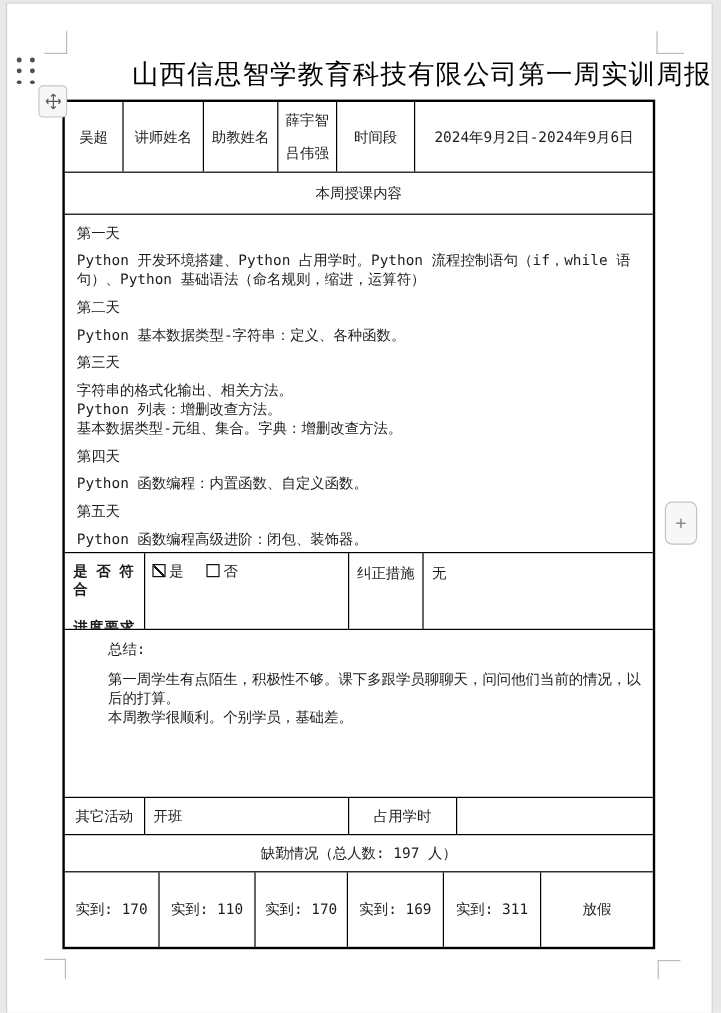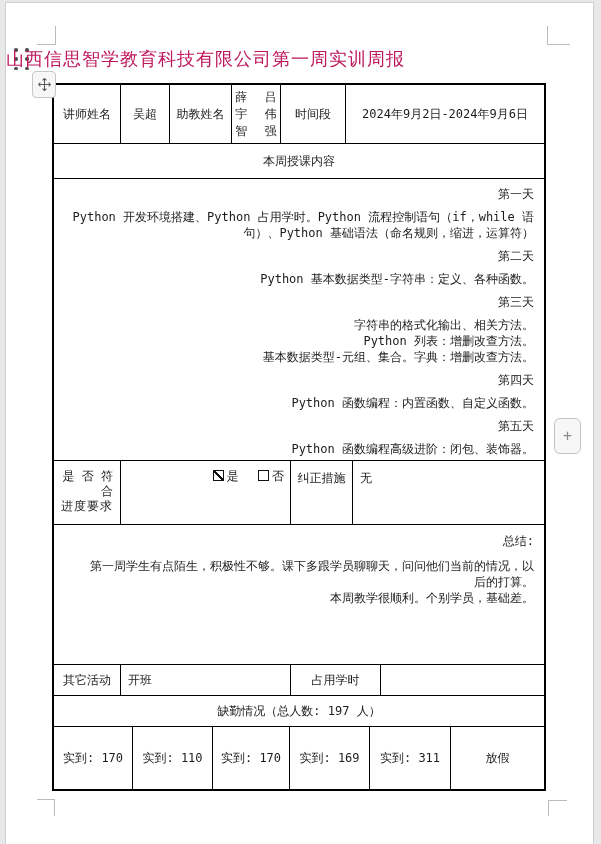--- a/index.html
+++ b/index.html
@@ -15,21 +15,21 @@
   }
   
   .crop{position:absolute;pointer-events:none;}
   .crop.tl{left:31px;top:23px;width:18px;height:18px;border-right:1px solid #b9bcc0;border-bottom:1px solid #b9bcc0;}
   .crop.tr{left:541px;top:23px;width:22px;height:18px;border-left:1px solid #b9bcc0;border-bottom:1px solid #b9bcc0;}
   .crop.bl{left:31px;top:796px;width:17px;height:16px;border-right:1px solid #b9bcc0;border-top:1px solid #b9bcc0;}
   .crop.br{left:542px;top:797px;width:18px;height:15px;border-left:1px solid #b9bcc0;border-top:1px solid #b9bcc0;}
 
   .doc-title{
     position:absolute;top:44px;left:0;width:100%;
-    text-align:left;font-size:18px;letter-spacing:1px;color:#be185d;white-space:nowrap;
+    text-align:right;font-size:22px;letter-spacing:1px;color:#000000;white-space:nowrap;
   }
 
   
   .dots-handle{
     position:absolute;left:8px;top:45px;width:17px;height:23px;
     display:grid;grid-template-columns:4px 4px;column-gap:7px;row-gap:5px;cursor:pointer;
   }
   .dots-handle i{width:3.5px;height:3.5px;border-radius:50%;background:#4f4f4f;}
   .move-handle{
     position:absolute;left:26px;top:68px;width:22px;height:25px;z-index:5;
@@ -50,42 +50,42 @@
     display:flex;flex-direction:column;font-size:12px;
   }
   .t-row{display:flex;border-bottom:1.5px solid #000;box-sizing:border-box;flex:0 0 auto;}
   .t-row.last{border-bottom:none;flex:1 1 auto;}
   .t-cell{
     border-right:1.5px solid #000;box-sizing:border-box;
     display:flex;align-items:center;justify-content:center;
     text-align:center;overflow:hidden;
   }
   .t-cell.end{border-right:none;}
-  .t-cell.block{display:block;text-align:right;}
+  .t-cell.block{display:block;text-align:left;}
   .t-cell.top{align-items:flex-start;}
   .t-cell.left{justify-content:flex-start;text-align:left;}
 
   .r1{height:59px;}
   .r2{height:35px;}
   .r3{height:282px;}
   .r4{height:64px;}
   .r5{height:140px;}
   .r6{height:31px;}
   .r7{height:31px;}
   .r8{height:29px;}
 
-  .name2{display:flex;gap:11px;align-items:center;justify-content:center;}
+  .name2{display:flex;flex-direction:column;gap:11px;align-items:center;justify-content:center;}
 
   .wc{padding:7px 10px;}
   .wc-day{line-height:16px;margin:0 0 7px;}
   .wc-para{line-height:16px;margin:0 0 7px;}
   .wc-tight{line-height:16px;margin:0;}
 
-  .p-left{padding:8px 7px;line-height:15px;}
-  .p-left .l2{letter-spacing:1px;}
+  .p-left{padding:8px 7px;line-height:15px;font-weight:bold;}
+  .p-left .l2{margin-top:17px;letter-spacing:1px;}
   .cbcell{padding:9px 6px;line-height:13px;}
   .cb{display:inline-block;width:9px;height:9px;border:1.5px solid #111;vertical-align:-1px;margin-right:3px;box-sizing:content-box;}
   .cb.checked{background-image:linear-gradient(to top right,transparent 43%,#111 43%,#111 57%,transparent 57%);}
   .gap{margin-left:12px;}
   .padtop{padding-top:9px;}
 
   .sum{padding:8px 10px;}
   .sum-title{line-height:16px;margin:0 0 9px;}
   .sum-line{line-height:16px;margin:0;font-family:Liberation Serif, serif;}
 
@@ -120,22 +120,22 @@
 
   <div class="plus-button">
     <span>+</span>
   </div>
 
   <div class="doc-title">山西信思智学教育科技有限公司第一周实训周报</div>
 
   <div class="doc-table">
 
     <div class="t-row r1">
+      <div class="t-cell" style="width:49px;">吴超</div>
       <div class="t-cell" style="width:67px;">讲师姓名</div>
-      <div class="t-cell" style="width:49px;">吴超</div>
       <div class="t-cell" style="width:62px;">助教姓名</div>
       <div class="t-cell" style="width:49px;">
         <span class="name2">
           <span>薛宇智</span>
           <span>吕伟强</span>
         </span>
       </div>
       <div class="t-cell" style="width:65px;">时间段</div>
       <div class="t-cell end" style="flex:1;">2024年9月2日-2024年9月6日</div>
     </div>

